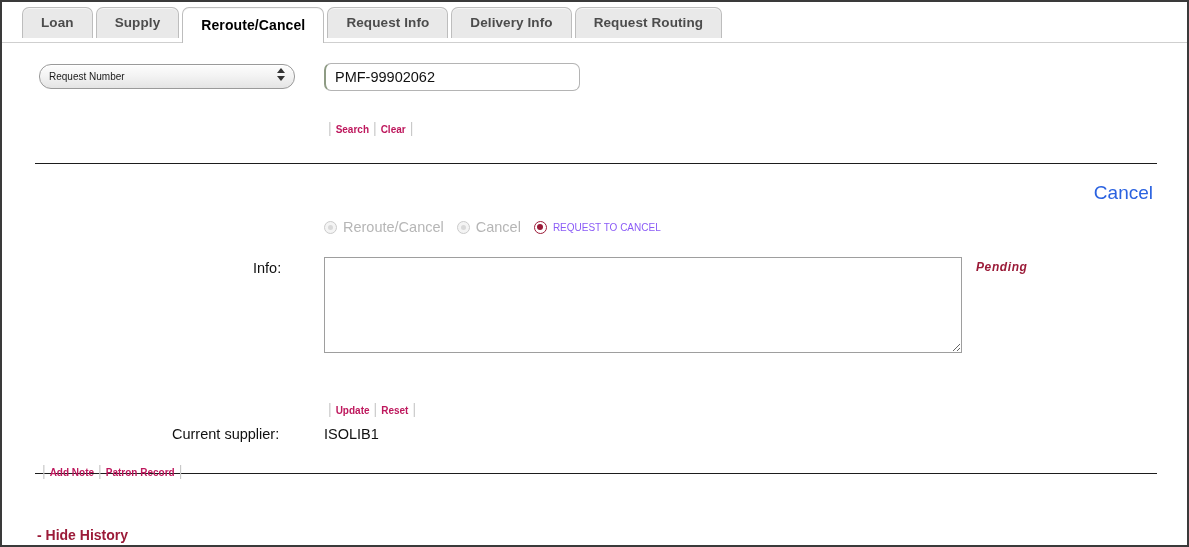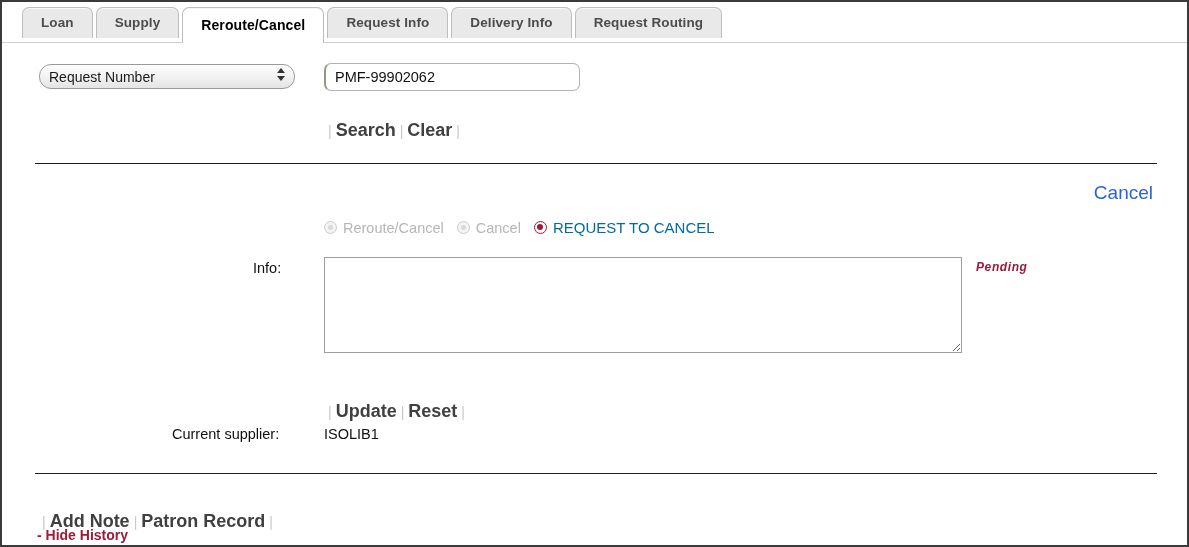--- a/index.html
+++ b/index.html
@@ -90,21 +90,21 @@
     width: 256px;
     height: 25px;
   }
   select.styled {
     -webkit-appearance: none;
     appearance: none;
     width: 256px;
     height: 25px;
     box-sizing: border-box;
     font-family: "Liberation Sans", sans-serif;
-    font-size: 14px;
+    font-size: 10px;
     color: #1a1a1a;
     padding: 0 24px 0 9px;
     border: 1px solid #9a9a9a;
     border-radius: 12px;
     background: linear-gradient(180deg, #fdfdfd 0%, #f3f3f3 48%, #e4e4e4 100%);
     box-shadow: inset 0 1px 0 #ffffff;
     cursor: pointer;
   }
   .sel-arrows {
     position: absolute;
@@ -138,23 +138,23 @@
     border-left: 2px solid #8e9b84;
     border-radius: 7px;
     background: #ffffff;
     outline: none;
   }
 
   .linkrow { position: absolute; white-space: nowrap; }
   #searchlinks { left: 322px; top: 77px; }
 
   a.redlink {
-    color: #404040;
+    color: #be185d;
     font-weight: bold;
-    font-size: 18px;
+    font-size: 10px;
     text-decoration: none;
     cursor: pointer;
   }
   span.pipe {
     color: #c9c9c9;
     font-weight: normal;
     padding: 0 4px;
     font-size: 14px;
   }
 
@@ -219,21 +219,21 @@
   }
   .radio.on::after {
     content: "";
     position: absolute;
     left: 2px; top: 2px;
     width: 6px; height: 6px;
     border-radius: 50%;
     background: #9b1b38;
   }
   .radio-label { font-size: 14.5px; color: #b6b6b6; }
-  .radio-label.selected { color: #0369a1; font-size: 15px; }
+  .radio-label.selected { color: #8b5cf6; font-size: 10px; }
 
   
   #note-label {
     position: absolute;
     left: 251px;
     top: 258px;
     font-size: 14.5px;
     color: #111;
   }
   #note-area {
@@ -274,21 +274,21 @@
   }
   #supplier-value {
     position: absolute;
     left: 322px;
     top: 424px;
     font-size: 14.5px;
     color: #111;
   }
 
   
-  #bottomlinks { left: 36px; top: 509px; }
+  #bottomlinks { left: 36px; top: 461px; }
   #history-toggle {
     position: absolute;
     left: 35px;
     top: 525px;
     color: #9b1b38;
     font-weight: bold;
     font-size: 14px;
     text-decoration: none;
     cursor: pointer;
     white-space: nowrap;

